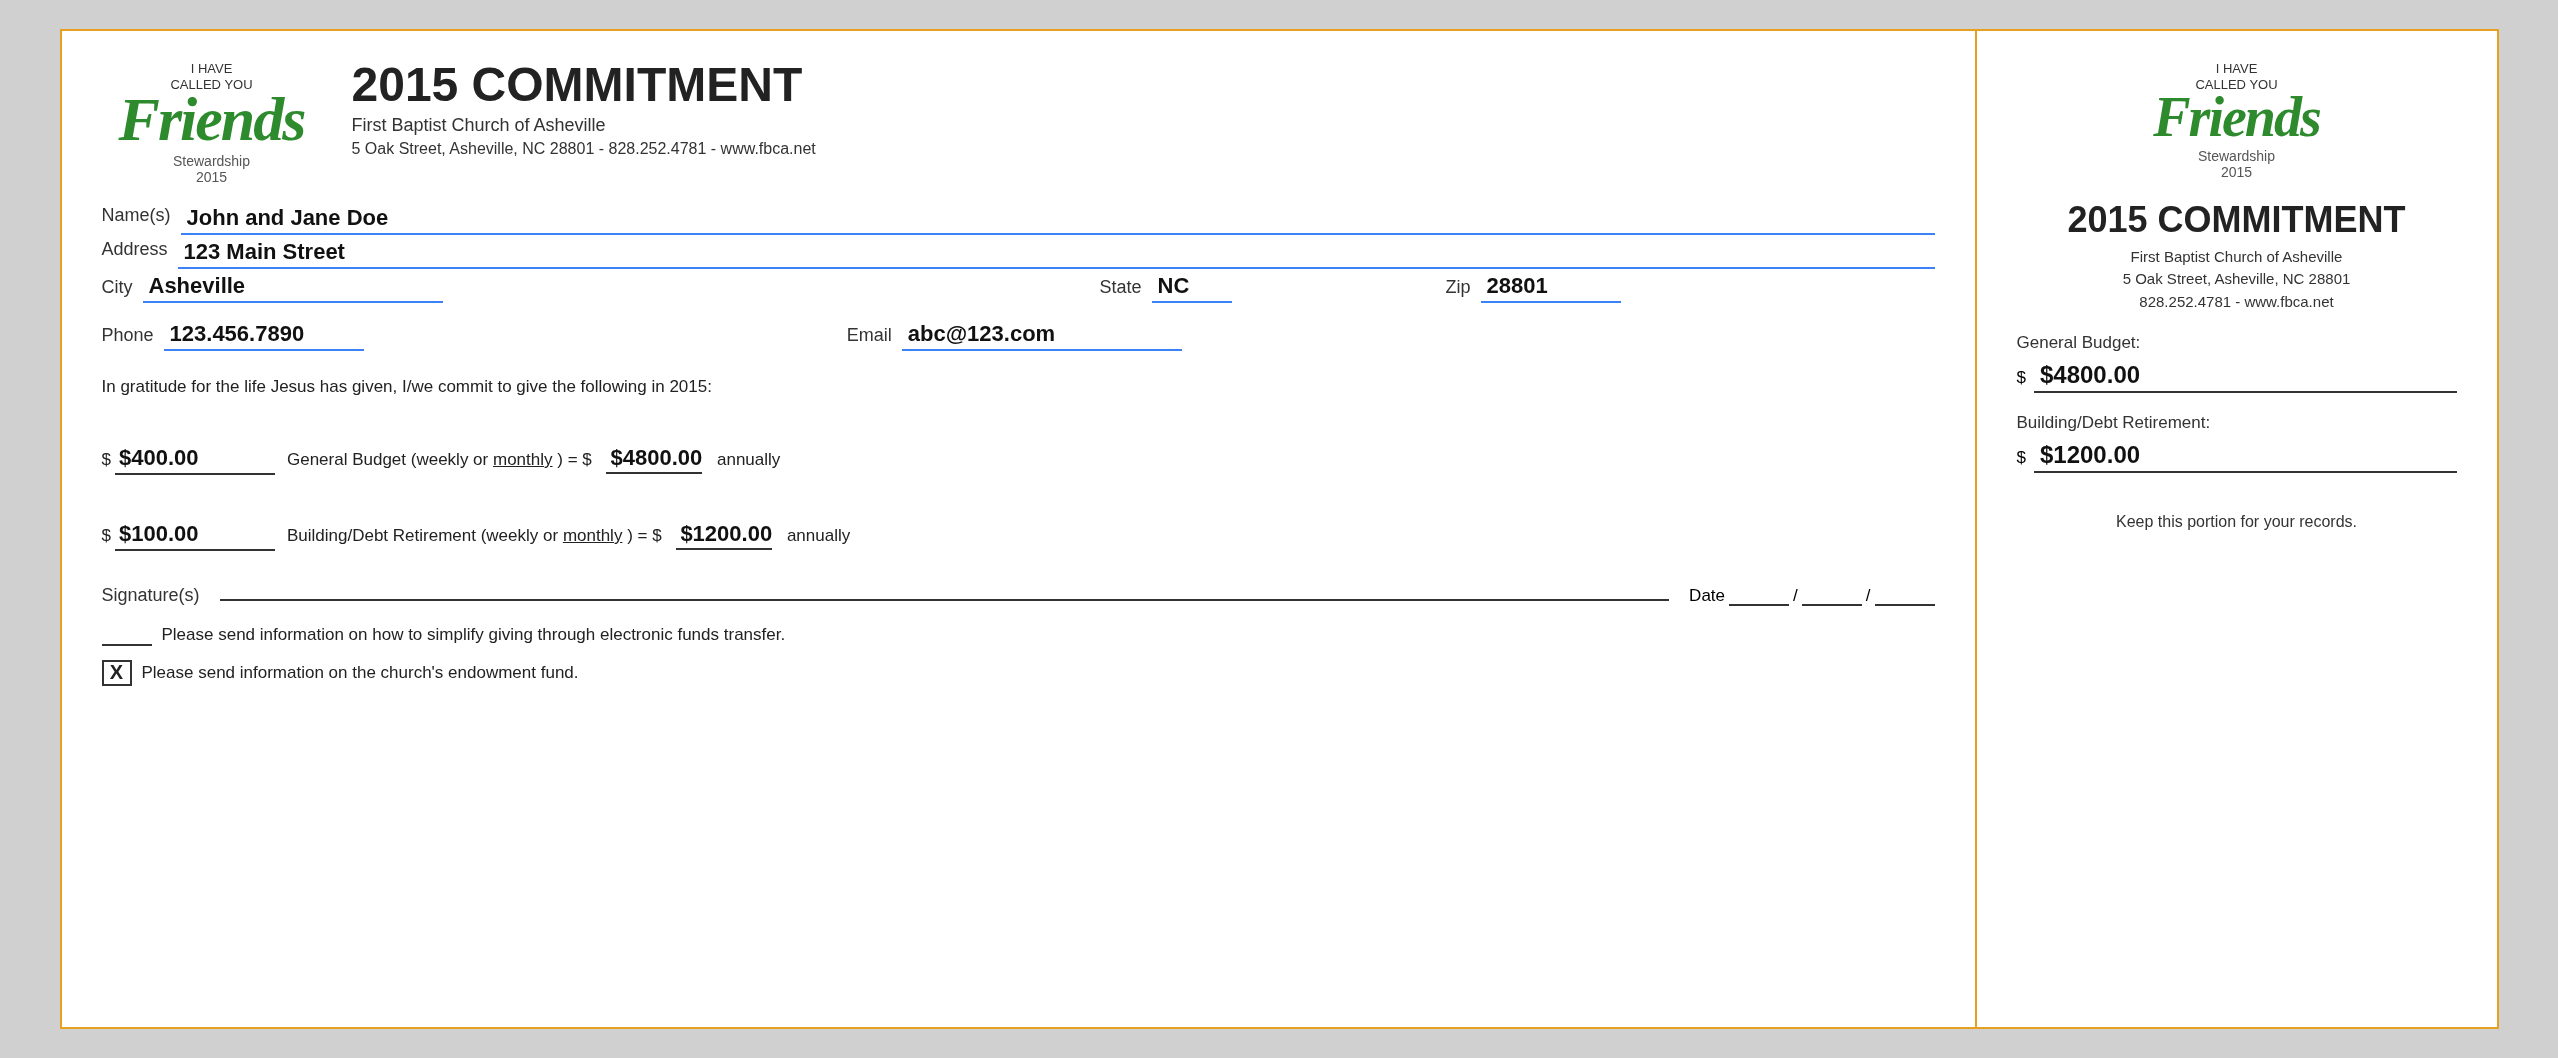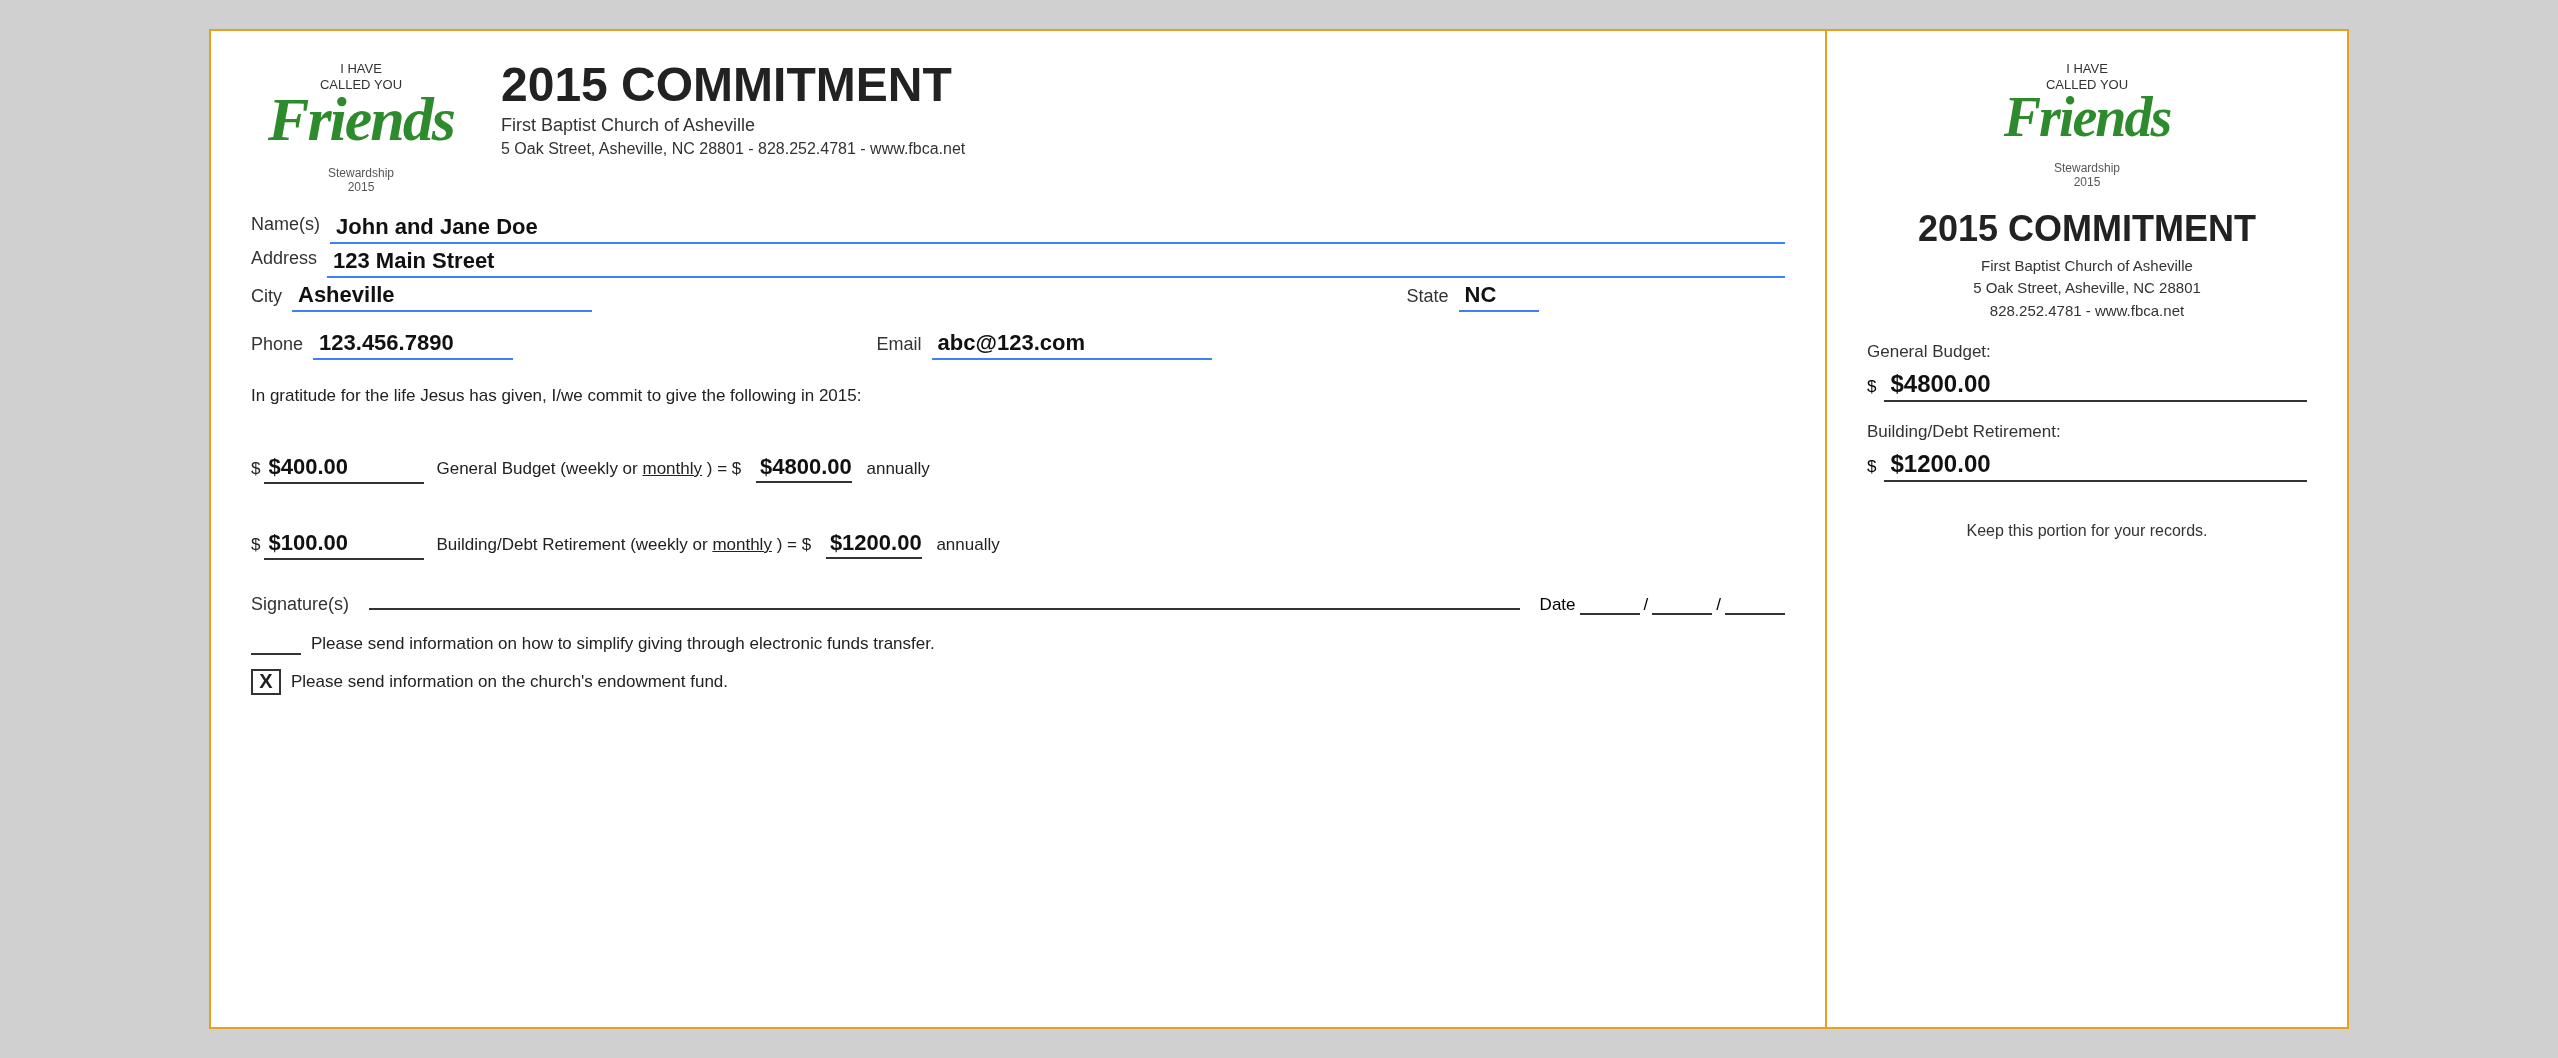--- a/index.html
+++ b/index.html
@@ -5,21 +5,21 @@
     * { margin: 0; padding: 0; box-sizing: border-box; }
     body {
       background: #d0d0d0;
       display: flex;
       justify-content: center;
       align-items: center;
       min-height: 100vh;
       font-family: Arial, sans-serif;
     }
     .page-container {
-      width: 2140px;
+      width: 2439px;
       height: 1058px;
       display: flex;
       justify-content: center;
       align-items: center;
       transform-origin: top left;
     }
     .card {
       background: white;
       border: 2px solid #e8a020;
       width: 2500px;
@@ -69,24 +69,24 @@
     .friends-text {
       font-family: 'Georgia', serif;
       font-size: 62px;
       color: #2d8a2d;
       font-style: italic;
       font-weight: bold;
       line-height: 0.9;
       letter-spacing: -2px;
     }
     .stewardship-badge {
-      font-size: 12px;
+      font-size: 14px;
       color: #555;
       text-align: center;
-      margin-top: 18px;
+      margin-top: 5px;
     }
     .header-info {
       margin-left: 30px;
       flex: 1;
     }
     .commitment-title {
       font-size: 48px;
       font-weight: bold;
       color: #222;
       line-height: 1;
@@ -340,20 +340,24 @@
 
       <div class="field-row-multi">
         <div class="field-group" style="flex:3">
           <span class="field-label">City</span>
           <span class="field-value" style="min-width:300px">Asheville</span>
         </div>
         <div class="field-group" style="flex:1">
           <span class="field-label">State</span>
           <span class="field-value" style="min-width:80px">NC</span>
         </div>
+        <div class="field-group" style="flex:1.5">
+          <span class="field-label">Zip</span>
+          <span class="field-value" style="min-width:140px">28801</span>
+        </div>
       </div>
 
       <div class="field-row-multi">
         <div class="field-group" style="flex:2">
           <span class="field-label">Phone</span>
           <span class="field-value" style="min-width:200px">123.456.7890</span>
         </div>
         <div class="field-group" style="flex:3">
           <span class="field-label">Email</span>
           <span class="field-value" style="min-width:280px">abc@123.com</span>

